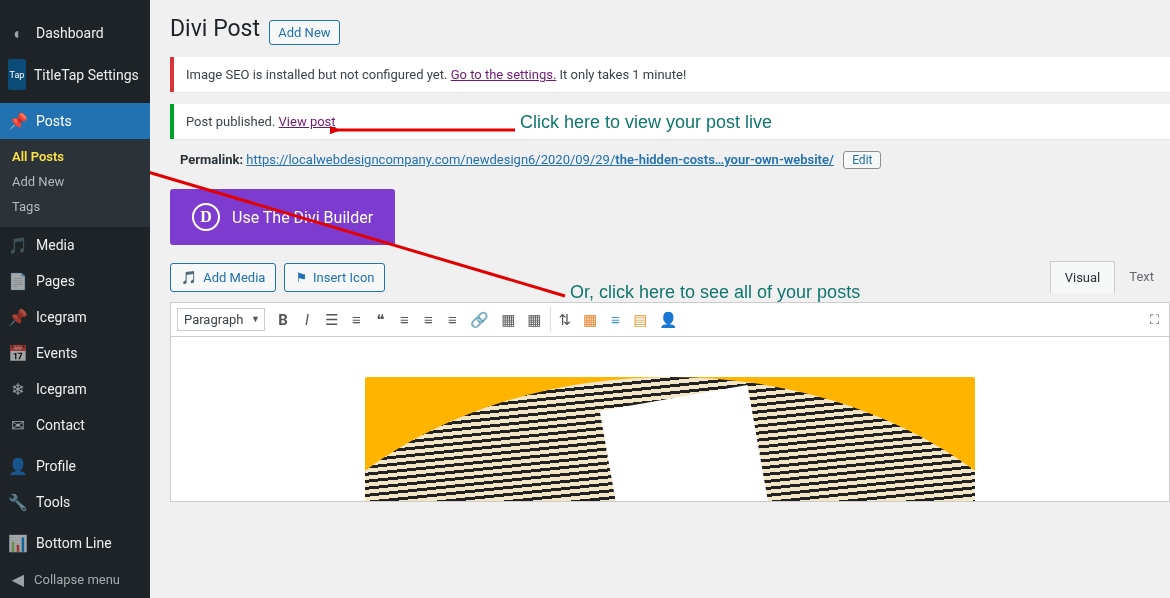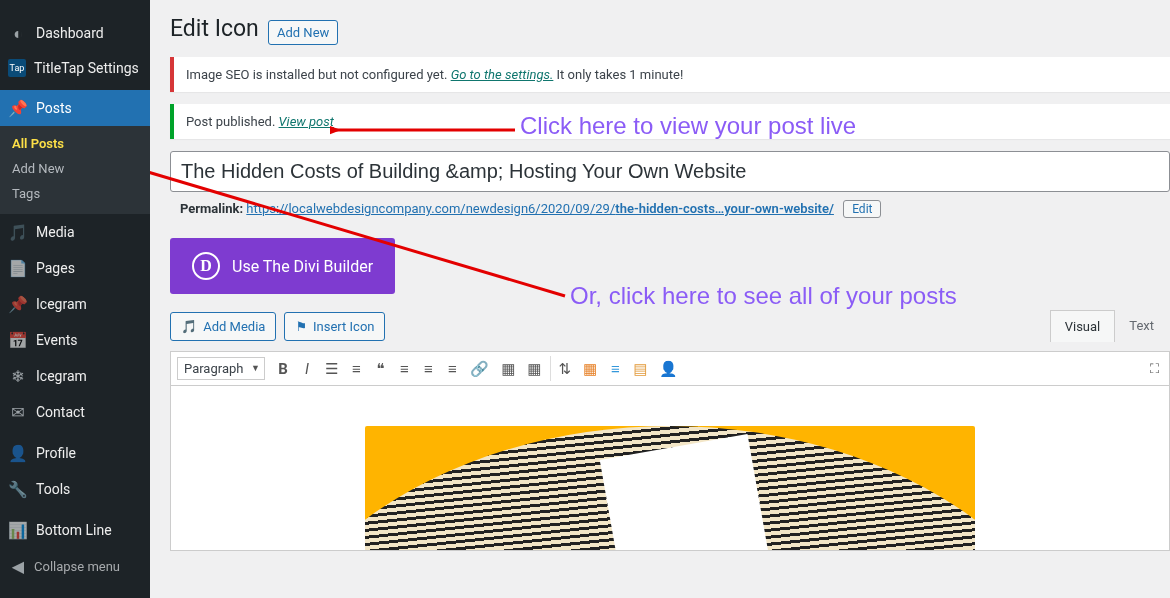--- a/index.html
+++ b/index.html
@@ -17,21 +17,21 @@
 .sidebar .collapse { padding:8px; color:#a7aaad; font-size:13px; display:flex; align-items:center; gap:6px; cursor:pointer; }
 .icon { width:20px; height:20px; display:inline-flex; align-items:center; justify-content:center; font-size:16px; color:rgba(240,246,252,.6);} 
 .item.active .icon { color:#fff; }
 
 .main { flex:1; background:#f0f0f1; padding: 15px 0 0 20px; overflow:hidden; position:relative; }
 .main h1 { font-size:23px; font-weight:400; color:#1d2327; display:inline-block; }
 .page-title-action { display:inline-block; margin-left:6px; padding:4px 8px; border:1px solid #2271b1; color:#2271b1; background:#f6f7f7; font-size:13px; border-radius:3px; cursor:pointer; vertical-align:middle; }
 .notice { border-left:4px solid; background:#fff; padding:10px 12px; margin:12px 0; box-shadow:0 1px 1px rgba(0,0,0,.04); font-size:13px; color:#3c434a; }
 .notice.red { border-color:#d63638; margin-right:0; }
 .notice.green { border-color:#00a32a; margin-right:0; }
-.notice a { color:#0f766e; text-decoration:underline;font-style:italic; }
+.notice a { color:#701a75; text-decoration:underline; }
 
 .title-wrap { margin-top:12px; }
 .title-input { width:100%; padding:8px 10px; font-size:20px; border:1px solid #8c8f94; border-radius:3px; background:#fff; color:#2c3338; }
 .permalink { margin:8px 0 0 10px; font-size:13px; color:#3c434a; }
 .permalink b { color:#2c3338; }
 .permalink a { color:#2271b1; text-decoration:underline; }
 .permalink .slug { font-weight:600; }
 .permalink .edit-btn { display:inline-block; margin-left:6px; border:1px solid #8c8f94; padding:1px 8px; font-size:12px; background:#f6f7f7; border-radius:3px; cursor:pointer; color:#2271b1; }
 
 .divi-btn { margin:20px 0 18px 0; display:inline-flex; align-items:center; gap:12px; background:#7e3bd0; color:#fff; padding:14px 22px; font-size:16px; border-radius:3px; cursor:pointer; }
@@ -55,38 +55,38 @@
 .editor-canvas { border:1px solid #ccc; border-top:none; background:#fff; height:165px; overflow:hidden; display:flex; justify-content:center; }
 .fake-img { margin-top:40px; width:610px; height:260px; background:#ffb400; position:relative; overflow:hidden; border-radius:2px; }
 .fake-img::before { content:''; position:absolute; inset:0; background:
   radial-gradient(ellipse 280px 220px at 50% 100%, transparent 40%, rgba(0,0,0,0)),
   repeating-linear-gradient(-6deg, #222 0 3px, #f3e6c7 3px 7px);
   clip-path: ellipse(70% 120% at 50% 120%);
 }
 .fake-img::after { content:''; position:absolute; left:40%; top:20px; width:150px; height:120px; background:
   linear-gradient(#fff,#fff); transform: rotate(-10deg); }
 
-.annot { position:absolute; color:#8b5cf6; font-size:24px; font-family:Arial,sans-serif; font-weight:400; pointer-events:none; }
+.annot { position:absolute; color:#0f766e; font-size:18px; font-family:Arial,sans-serif; font-weight:400; pointer-events:none; }
 .arrow-svg { position:absolute; pointer-events:none; }
 
 .editor-wrap { position:relative; }
 </style>
 </head>
 <body>
 
 <div class="topbar"></div>
 <div class="layout">
 
 <div class="sidebar">
   <div class="item">
         <span class="icon">◐</span>
         <span>Dashboard</span>
       </div>
   <div class="item">
-        <span class="icon" style="background:#0a4b78;color:#fff;font-size:9px;width:18px;height:18px;border-radius:2px;">Tap</span>
+        <span class="icon" style="background:#0a4b78;color:#fff;font-size:9px;width:18px;height:31px;border-radius:2px;">Tap</span>
         <span>TitleTap Settings</span>
       </div>
   <div class="separator"></div>
   <div class="item active">
         <span class="icon">📌</span>
         <span>Posts</span>
       </div>
   <div class="sub">
     <div class="subitem current">All Posts</div>
     <div class="subitem">Add New</div>
@@ -131,33 +131,32 @@
         <span>Bottom Line</span>
       </div>
   <div class="collapse">
         <span class="icon">◀</span>
         <span>Collapse menu</span>
       </div>
 </div>
 
 <div class="main">
 
-  <h1>Edit Icon</h1>
+  <h1>Divi Post</h1>
   <span class="page-title-action">Add New</span>
 
   <div class="notice red">
     <span>Image SEO is installed but not configured yet. </span><a href="#">Go to the settings.</a><span> It only takes 1 minute!</span>
   </div>
 
   <div class="notice green">
     <span>Post published. </span><a href="#">View post</a>
   </div>
 
   <div class="title-wrap">
-    <input class="title-input" type="text" value="The Hidden Costs of Building &amp;amp; Hosting Your Own Website" style="">
     <div class="permalink">
       <b>Permalink:</b>
       <a href="#"><span>https://localwebdesigncompany.com/newdesign6/2020/09/29/</span><span class="slug">the-hidden-costs…your-own-website/</span></a>
       <span class="edit-btn">Edit</span>
     </div>
   </div>
 
   <div class="divi-btn">
     <span class="divi-icon">D</span>
     <span>Use The Divi Builder</span>

